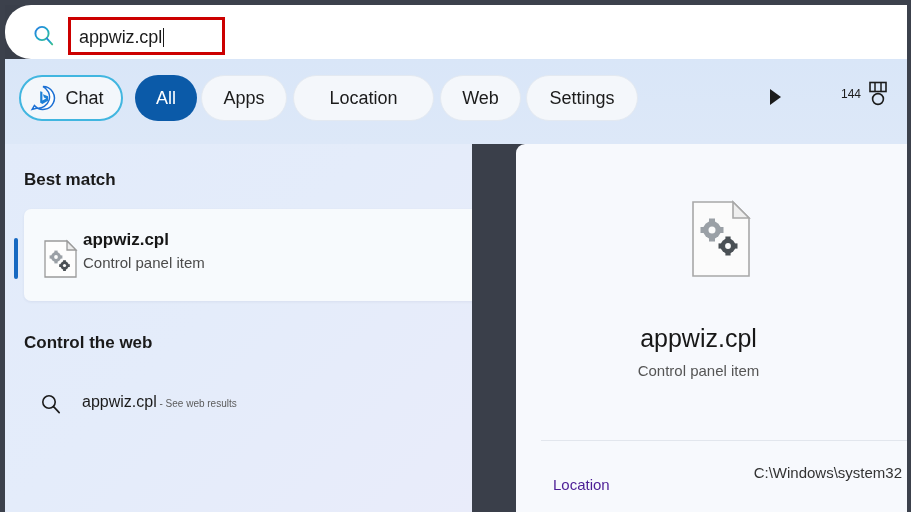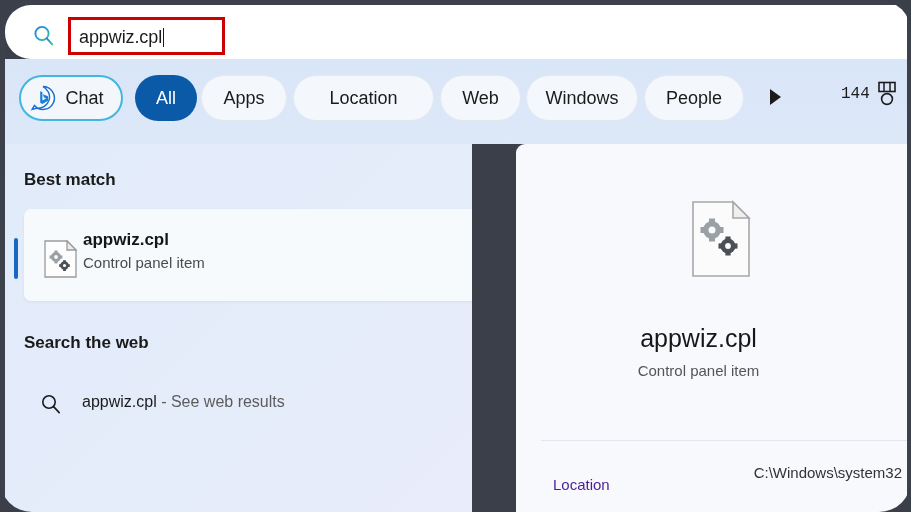--- a/index.html
+++ b/index.html
@@ -7,21 +7,20 @@
     padding: 0;
     background: #3a3f4a;
   }
   #screen {
     position: relative;
     width: 911px;
     height: 512px;
     overflow: hidden;
     font-family: "Liberation Sans", sans-serif;
     background: #3a3f4a;
-    border-radius: 32px;
   }
 
   
   .frame-top   { position:absolute; left:0; top:0;    width:911px; height:5px; background:#3c414c; z-index:40; }
   .frame-left  { position:absolute; left:0; top:0;    width:5px;  height:512px; background:#3c414c; z-index:40; }
   .frame-right { position:absolute; right:0; top:0;   width:4px;  height:512px; background:#3c414c; z-index:40; }
 
   
   .searchbar {
     position:absolute; left:5px; top:5px; width:902px; height:54px;
@@ -79,21 +78,21 @@
   .bing-icon { width:26px; height:26px; flex:0 0 auto; }
 
   .arrow-more {
     position:absolute; top:30px; width:0; height:0;
     border-left:11px solid #1b1b1b;
     border-top:8px solid transparent;
     border-bottom:8px solid transparent;
   }
   .rewards {
     position:absolute; top:22px; display:flex; align-items:center; gap:6px;
-    font-size:16px; color:#1b1b1b;font-family:Liberation Mono, monospace;
+    font-size:12px; color:#1b1b1b;
   }
   .medal-icon { width:22px; height:26px; }
 
   
   .leftpane {
     position:absolute; left:5px; top:144px; width:467px; height:368px;
     background: linear-gradient(135deg,#e2ebfa 0%, #e4ecfa 45%, #e9ecfa 100%);
     overflow:hidden;
   }
   .section-head {
@@ -121,21 +120,21 @@
 
   .webrow {
     position:absolute; left:19px; top:235px; width:481px; height:50px;
     border-radius:7px;
   }
   .web-mag { position:absolute; left:16px; top:14px; width:22px; height:22px; }
   .web-text {
     position:absolute; left:58px; top:14px;
     font-size:16px; color:#1b1b1b; white-space:nowrap;
   }
-  .web-text .muted { color:#5c5c5c; font-size:16px; }
+  .web-text .muted { color:#5c5c5c; font-size:10px; }
   .web-chevron { position:absolute; right:18px; top:15px; width:16px; height:20px; }
 
   
   .rightpane {
     position:absolute; left:516px; top:144px; width:391px; height:368px;
     background:#f7f9fd;
     border-top-left-radius:9px;
     overflow:hidden;
   }
   .detail-icon {
@@ -218,26 +217,23 @@
 
     <div class="pill normal" style="left:288px; width:141px;">
       <span>Location</span>
     </div>
 
     <div class="pill normal" style="left:435px; width:81px;">
       <span>Web</span>
     </div>
 
     <div class="pill normal" style="left:521px; width:112px;">
-      <span>Windows</span>
-    </div>
-
-    <div class="pill normal" style="left:639px; width:100px;">
-      <span>People</span>
-    </div>
+      <span>Settings</span>
+    </div>
+
 
     <div class="arrow-more" style="left:765px;"></div>
 
     <div class="rewards" style="left:836px;">
       <span>144</span>
       <span class="medal-icon">
         <svg viewBox="0 0 22 26" width="22" height="26">
           <rect x="3" y="1.5" width="16" height="9" fill="none" stroke="#1b1b1b" stroke-width="1.6"></rect>
           <line x1="8" y1="1.5" x2="8" y2="10.5" stroke="#1b1b1b" stroke-width="1.5"></line>
           <line x1="14" y1="1.5" x2="14" y2="10.5" stroke="#1b1b1b" stroke-width="1.5"></line>
@@ -272,21 +268,21 @@
           <rect x="21.1" y="29" width="2.8" height="3"></rect>
           <rect x="17.2" y="25.2" width="3" height="2.8"></rect>
           <rect x="24.8" y="25.2" width="3" height="2.8"></rect>
         </g>
         <circle cx="22.5" cy="26.5" r="1.6" fill="#fdfdfd"></circle>
       </svg>
     </span>
     <div class="bm-title">appwiz.cpl</div>
     <div class="bm-sub">Control panel item</div>
 
-    <div class="section-head" style="left:19px; top:189px;">Search the web</div>
+    <div class="section-head" style="left:19px; top:189px;">Control the web</div>
 
     <div class="webrow">
       <span class="web-mag">
         <svg viewBox="0 0 22 22" width="22" height="22">
           <circle cx="9" cy="9" r="6.2" fill="none" stroke="#1b1b1b" stroke-width="1.6"></circle>
           <line x1="13.6" y1="13.6" x2="19.2" y2="19.6" stroke="#1b1b1b" stroke-width="1.6" stroke-linecap="round"></line>
         </svg>
       </span>
       <div class="web-text">
         <span>appwiz.cpl</span><span class="muted"> - See web results</span>

